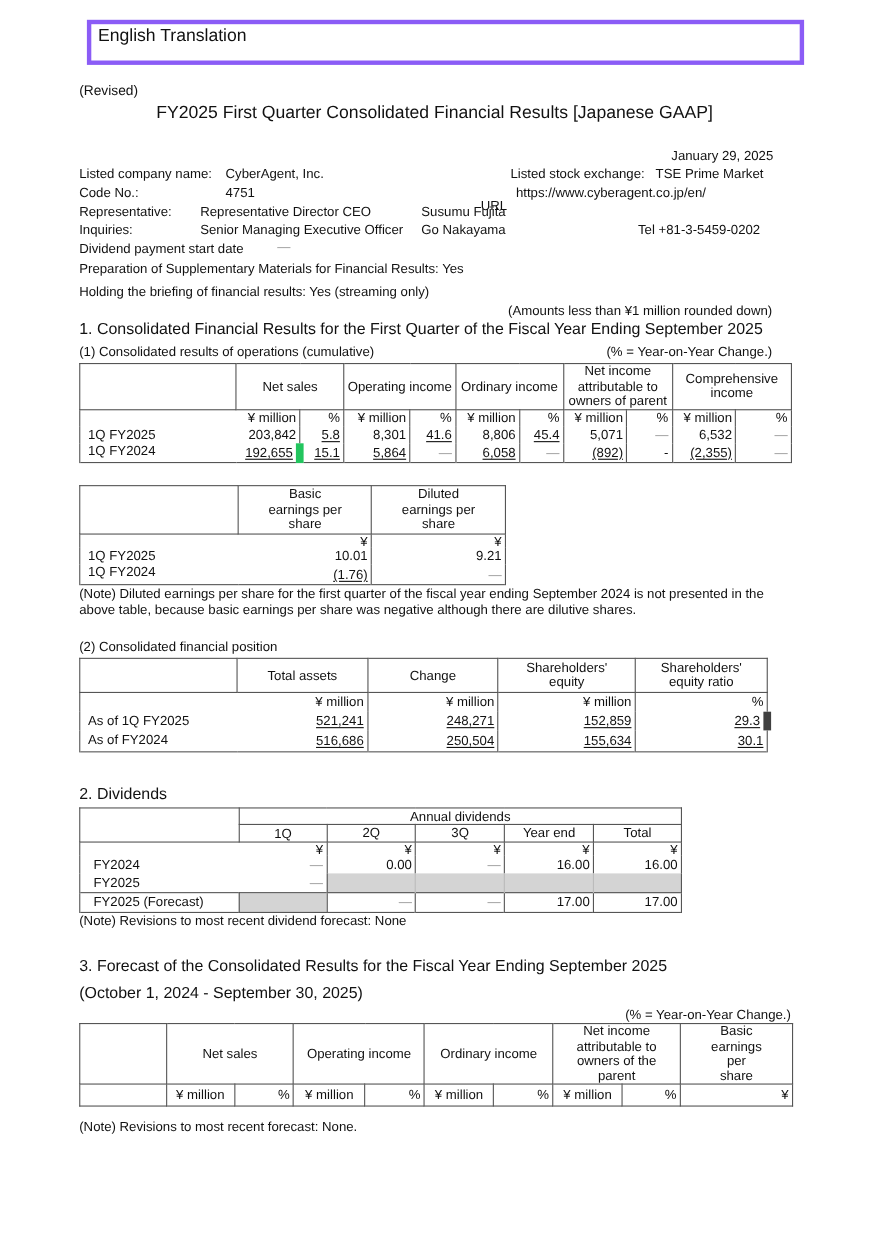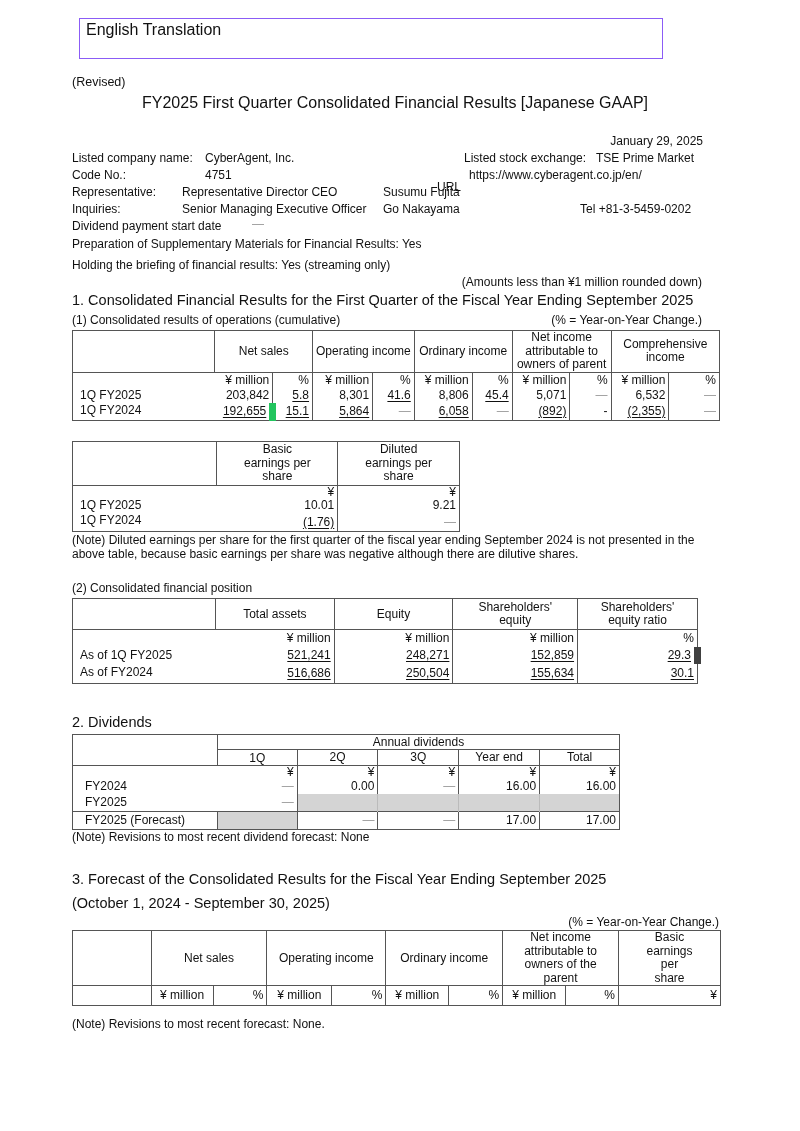--- a/index.html
+++ b/index.html
@@ -1,18 +1,18 @@
 <!DOCTYPE html>
 <html><head>
 <meta charset="utf-8">
 <style>
   html, body { margin:0; padding:0; background:#ffffff; }
   body { width:800px; height:1131px; position:relative; font-family:"Liberation Sans", sans-serif; color:#111; font-size:12px; overflow:hidden; }
   .abs { position:absolute; }
-  .banner { left:79px; top:18px; width:584px; height:41px; border:1px solid #8b5cf6; box-sizing:border-box; }
+  .banner { left:79px; top:18px; width:652px; height:41px; border:4px solid #8b5cf6; box-sizing:border-box; }
   .banner .t1 { position:absolute; left:6px; top:2px; font-size:16px; }
   .banner .t2 { position:absolute; left:7px; top:26px; font-size:9.5px; }
   .revised { left:72px; top:75px; font-size:12.5px; }
   .title { left:0; width:800px; top:94px; text-align:center; font-size:16px; text-indent:-10px; }
   .date { right:97px; top:134px; font-size:12px; }
   .row { font-size:12px; white-space:nowrap; }
   .u { text-decoration:underline; text-underline-offset:2px;margin-top:33px; }
   table { border-collapse:collapse; font-size:12px; }
   td, th { font-weight:normal; padding:0 3px; line-height:15px; white-space:nowrap; }
   .r { text-align:right; }
@@ -164,21 +164,21 @@
       <col style="width:145px">
       <col style="width:121px">
       <col style="width:122px">
       <col style="width:121px">
       <col style="width:120px">
     </colgroup>
   <tbody>
       <tr style="height:31px;">
     <td style="border:1px solid #555;"></td>
     <td class="c" style="border:1px solid #555;">Total assets</td>
-    <td class="c" style="border:1px solid #555;">Equity</td>
+    <td class="c" style="border:1px solid #555;">Change</td>
     <td class="c hdr" style="border:1px solid #555;white-space:normal;padding:0 25px;">Shareholders' equity</td>
     <td class="c hdr" style="border:1px solid #555;white-space:normal;padding:0 22px;">Shareholders' equity ratio</td>
   </tr>
   <tr>
     <td style="border-left:1px solid #555;"></td>
     <td class="r" style="border-right:1px solid #555;line-height:17px;">¥ million</td>
     <td class="r" style="border-right:1px solid #555;">¥ million</td>
     <td class="r" style="border-right:1px solid #555;">¥ million</td>
     <td class="r" style="border-right:1px solid #555;">%</td>
   </tr>

